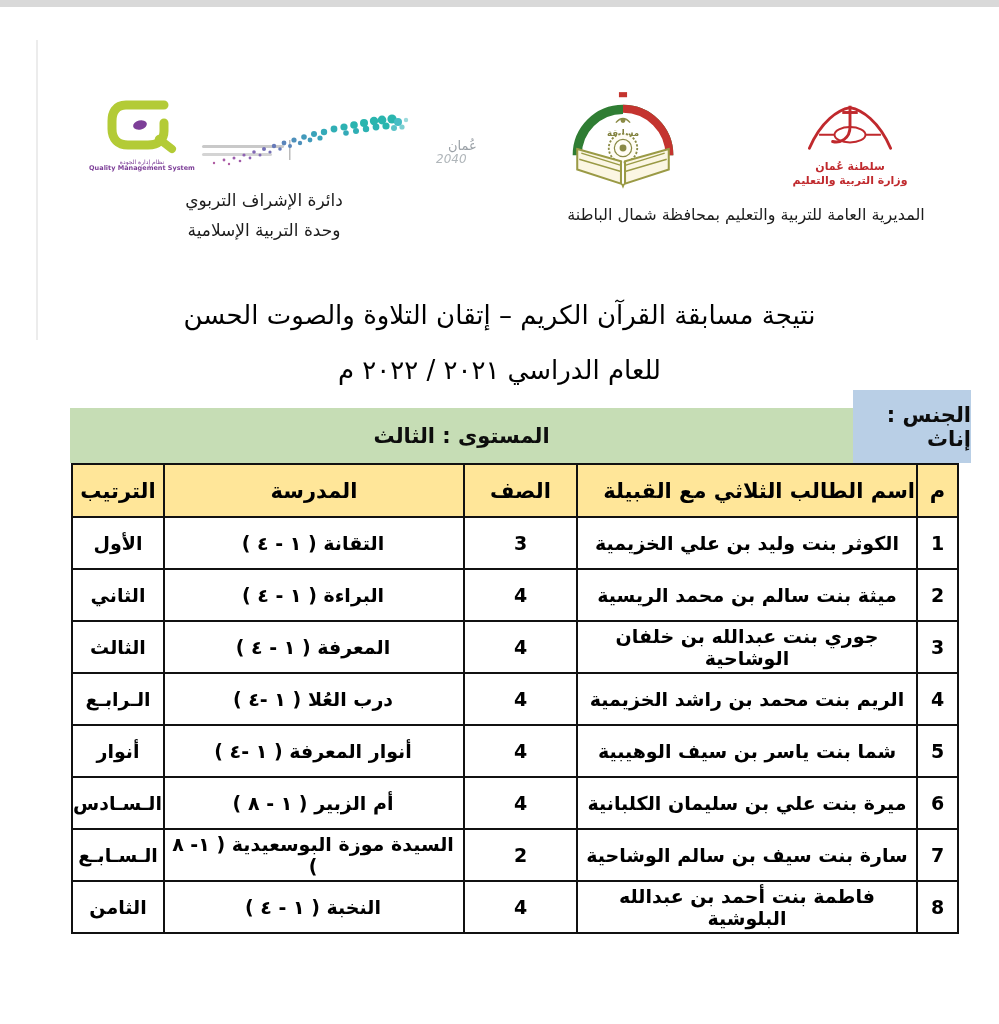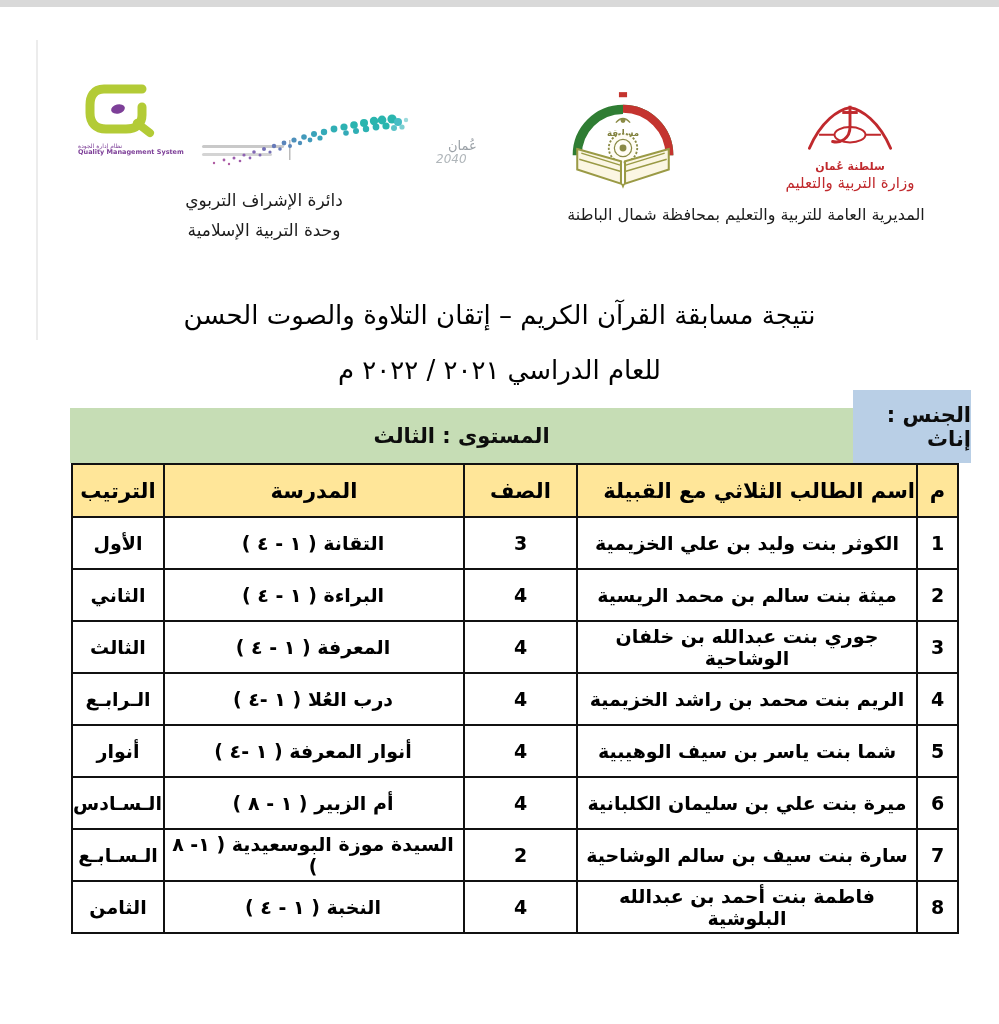--- a/index.html
+++ b/index.html
@@ -3,28 +3,28 @@
 <meta charset="utf-8">
 <style>
   html,body{margin:0;padding:0;background:#fff;}
   body{width:999px;height:1024px;position:relative;overflow:hidden;
        font-family:"DejaVu Sans",sans-serif;color:#000;}
   .scan-top{position:absolute;left:0;top:0;width:999px;height:7px;background:#d9d9d9;}
   .scan-left{position:absolute;left:36px;top:40px;width:2px;height:300px;background:#ececec;}
   .abs{position:absolute;}
 
   
-  .qms{left:78px;top:80px;width:128px;}
+  .qms{left:78px;top:96px;width:128px;text-align:center;}
   .qms .t1{font-size:6px;color:#7d3f98;line-height:1.2;}
   .qms .t2{font-size:6.5px;color:#7d3f98;font-weight:bold;line-height:1.2;}
   .vision{left:196px;top:100px;}
   .emblem{left:563px;top:88px;}
   .ministry{left:780px;top:98px;width:140px;text-align:center;}
   .ministry .t1{font-size:11px;color:#c0292d;font-weight:bold;line-height:1.25;}
-  .ministry .t2{font-size:15px;color:#c0292d;font-weight:normal;line-height:1.25;}
+  .ministry .t2{font-size:11px;color:#c0292d;font-weight:bold;line-height:1.25;}
 
   .dept{left:158px;top:186px;width:212px;text-align:center;font-size:17px;
         line-height:1.75;direction:rtl;color:#1c1c1c;}
   .directorate{left:556px;top:205px;width:380px;text-align:center;font-size:16px;
         direction:rtl;color:#1c1c1c;}
 
   .title{left:0;width:999px;text-align:center;direction:rtl;font-weight:normal;color:#000;}
   .title1{top:300px;font-size:26px;}
   .title2{top:355px;font-size:26px;}
 

